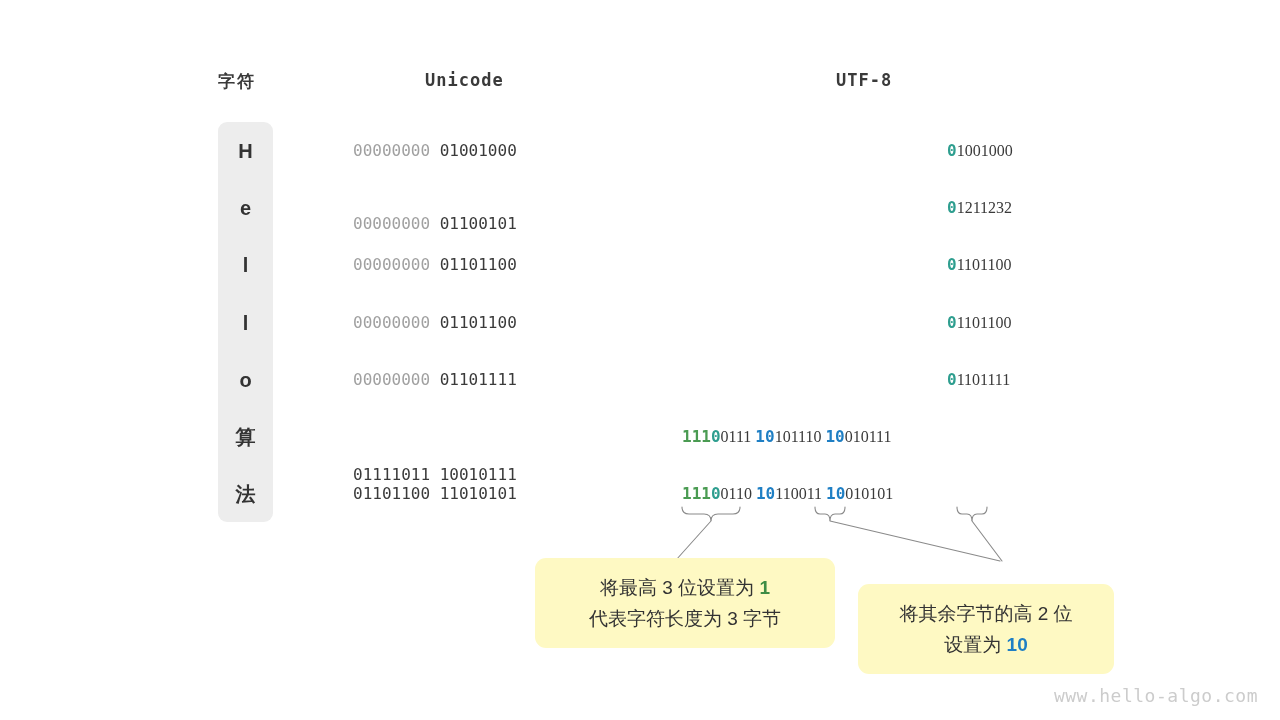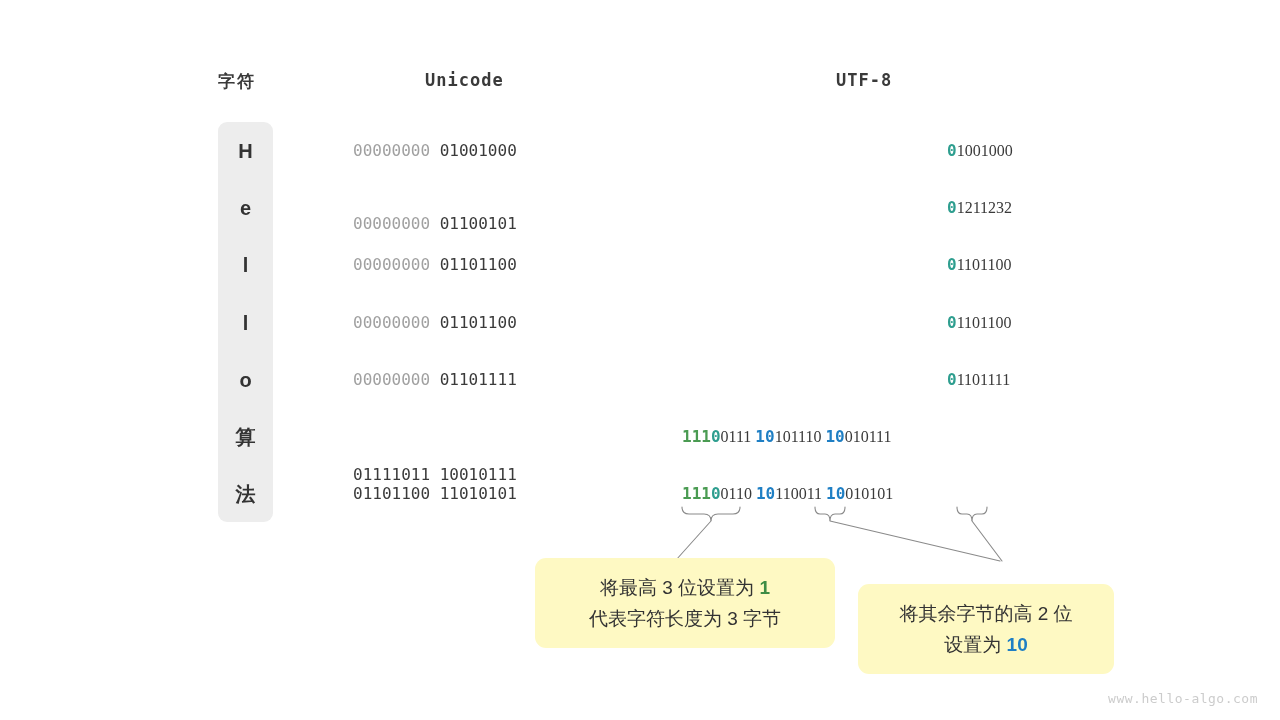--- a/index.html
+++ b/index.html
@@ -58,21 +58,21 @@
   .callout-1{left:535px;top:558px;width:300px;height:90px;}
   .callout-2{left:858px;top:584px;width:256px;height:90px;}
   .callout .ln{white-space:pre;}
   .hl-green{color:#3d8c45;font-weight:bold;}
   .hl-blue{color:#1f7fc4;font-weight:bold;}
 
   
   .watermark{
     position:absolute;right:22px;bottom:14px;
     font-family:"DejaVu Sans Mono","Liberation Mono",monospace;
-    font-size:13px;color:#cccccc;letter-spacing:.5px;
+    font-size:18px;color:#cccccc;letter-spacing:.5px;
   }
 
   svg.overlay{position:absolute;left:0;top:0;width:1280px;height:720px;pointer-events:none;}
 </style>
 </head>
 <body>
 
 <div class="canvas">
 
   <div class="hdr hdr-char">字符</div>

